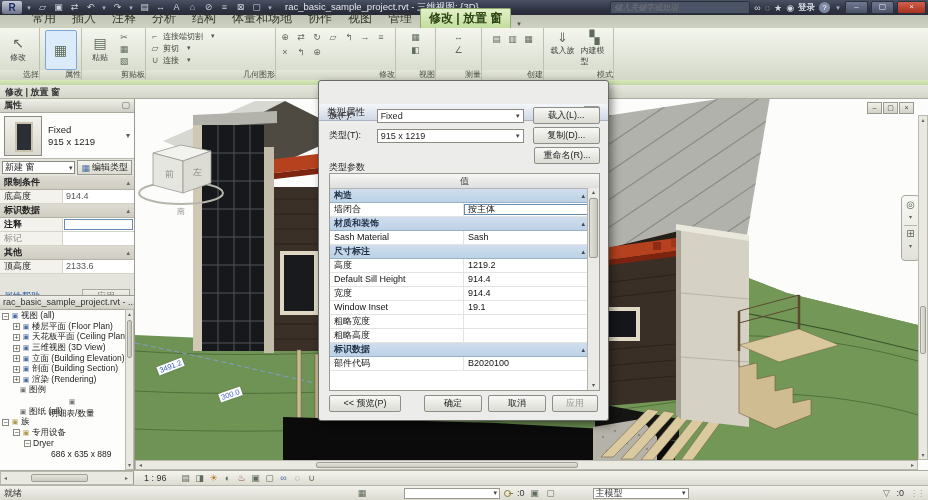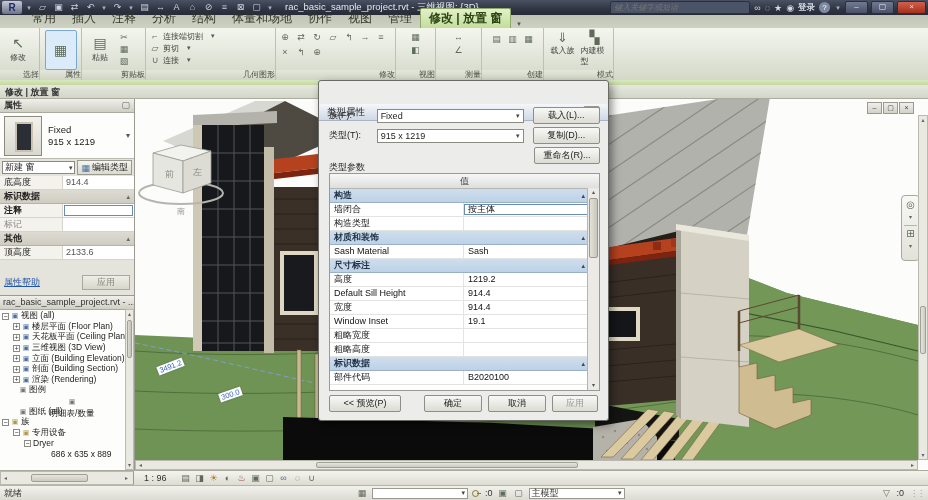--- a/index.html
+++ b/index.html
@@ -103,21 +103,21 @@
   .navbar .dv{width:13px;border-top:1px solid #b5b5ac;}
   
   .viewbar{position:absolute;left:0;top:470px;width:928px;height:15px;background:linear-gradient(#f4f4ee,#dddcd2);
     border-top:1px solid #a9a99e;box-sizing:border-box;display:flex;align-items:center;}
   .browser-hscroll{width:134px;height:100%;position:relative;border-right:1px solid #9a9a90;box-sizing:border-box;background:#e9e9e1;}
   .scale-lbl{margin-left:10px;color:#333;}
   .vbi{width:14px;text-align:center;font-size:9px;color:#5f6b5a;}
   .statusbar{position:absolute;left:0;top:485px;width:928px;height:15px;background:linear-gradient(#f2f1ec,#dcdbd2);
     border-top:1px solid #b5b4aa;box-sizing:border-box;display:flex;align-items:center;gap:4px;padding:0 4px;}
   .ready{color:#333;}
-  .ssel{width:96px;height:11px;background:#fff;border:1px solid #9a9a90;display:flex;align-items:center;padding:0 2px;box-sizing:border-box;color:#333;}
+  .ssel{width:96px;height:11px;background:#fff;border:1px solid #9a9a90;display:flex;align-items:center;padding:0 2px;box-sizing:border-box;color:#333;margin-left:32px;}
   .ssel .cdd{margin-left:auto;font-size:7px;color:#444;}
   .sic{font-size:9px;color:#5f6b5a;width:12px;text-align:center;}
   .keyic{display:inline-block;width:9px;height:9px;position:relative;}
   .keyic::before{content:"";position:absolute;left:0;top:1px;width:5px;height:5px;border:1.3px solid #8a7a2a;border-radius:50%;}
   .keyic::after{content:"";position:absolute;left:5px;top:4px;width:4px;height:1.3px;background:#8a7a2a;}
   .scount{color:#333;}
   .grip{margin-left:2px;color:#9a9a90;font-size:8px;letter-spacing:-1px;}
   
   .dialog{position:absolute;left:318px;top:80px;width:291px;height:341px;background:#ececE8;background:#ececea;
     border:1px solid #6a6a66;border-radius:3px;box-shadow:3px 4px 8px rgba(0,0,0,.45);box-sizing:border-box;}
@@ -324,20 +324,24 @@
     </div>
     <div class="sel-row">
       <div class="combo">
         <span>新建 窗</span>
         <span class="cdd">▾</span>
       </div>
       <div class="etbtn">
         <span class="bicon">▦</span>
         <span>编辑类型</span>
       </div>
+    </div>
+    <div class="prow grp">
+      <span class="pl2">限制条件</span>
+      <span class="gpin">▴</span>
     </div>
     <div class="prow">
       <span class="pl2">底高度</span>
       <span class="pv2">914.4</span>
     </div>
     <div class="prow grp">
       <span class="pl2">标识数据</span>
       <span class="gpin">▴</span>
     </div>
     <div class="prow" style="font-weight:bold;">
@@ -670,24 +674,20 @@
         <span class="dtv0">值</span>
       </div>
       <div class="dtr dg">
           <span class="dtp">构造</span>
           <span class="dpin">▴</span>
         </div>
       <div class="dtr">
           <span class="dtp">墙闭合</span>
           <span class="dtv vin">按主体</span>
         </div>
-      <div class="dtr">
-          <span class="dtp">构造类型</span>
-          <span class="dtv"></span>
-        </div>
       <div class="dtr dg">
           <span class="dtp">材质和装饰</span>
           <span class="dpin">▴</span>
         </div>
       <div class="dtr">
           <span class="dtp">Sash Material</span>
           <span class="dtv">Sash</span>
         </div>
       <div class="dtr dg">
           <span class="dtp">尺寸标注</span>

